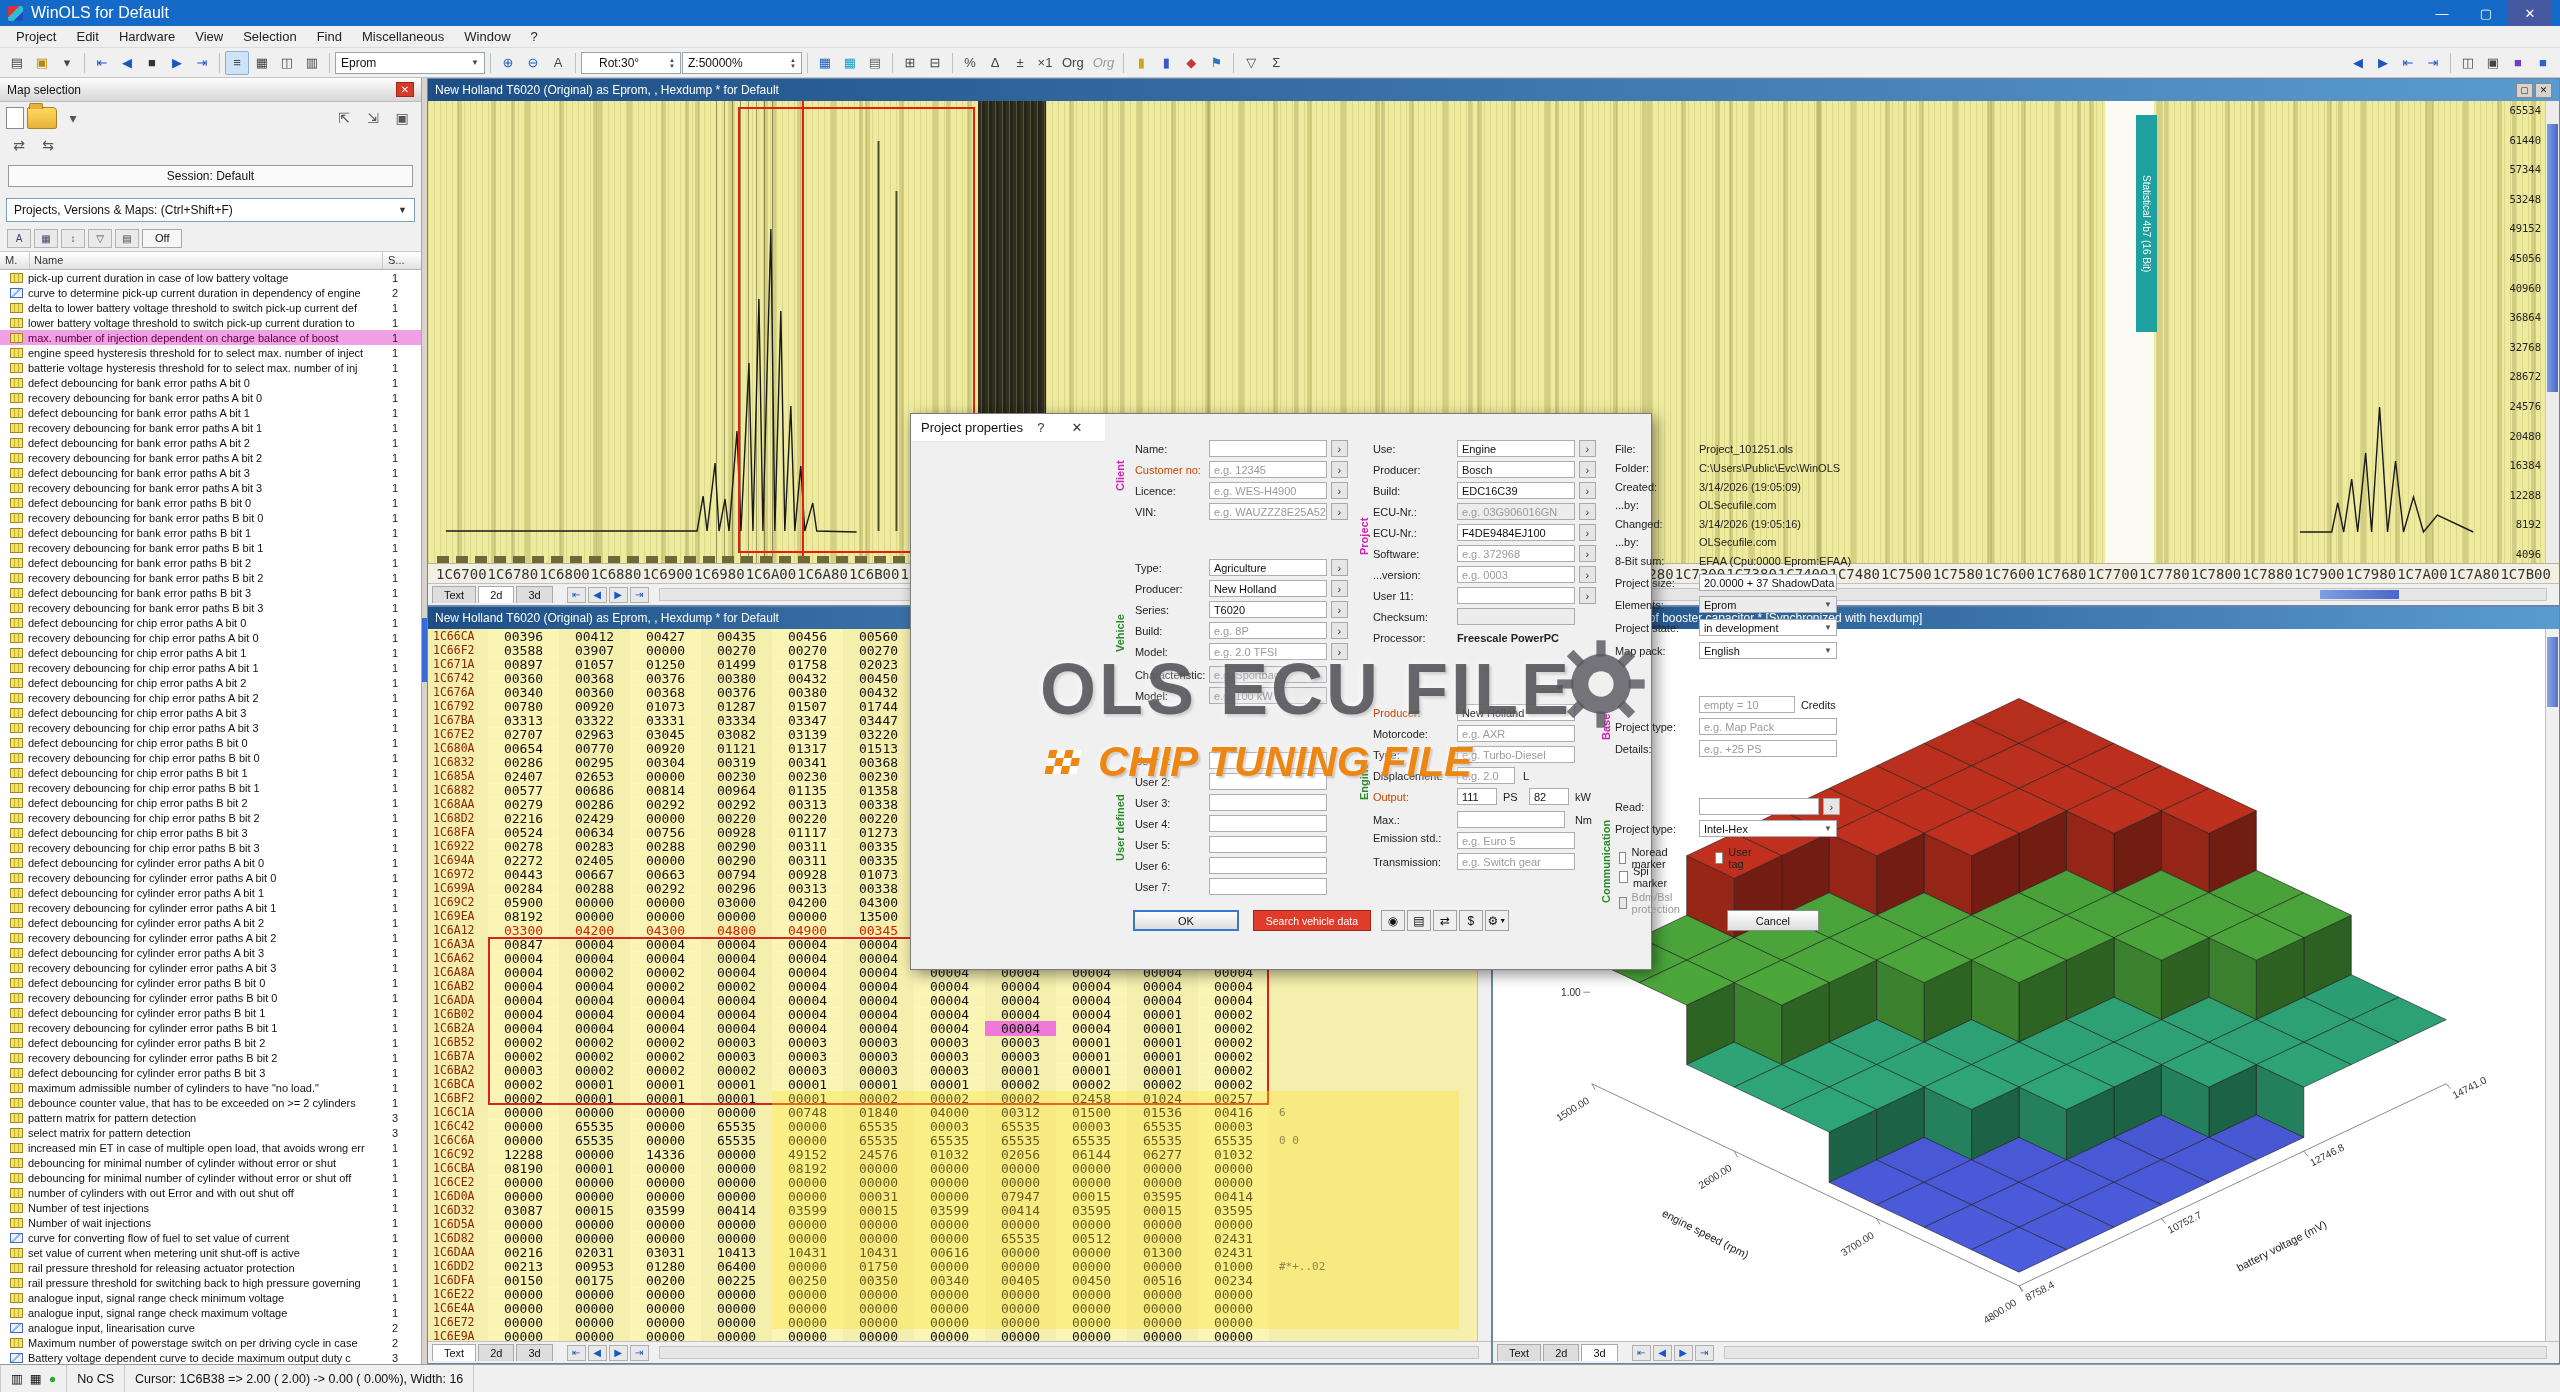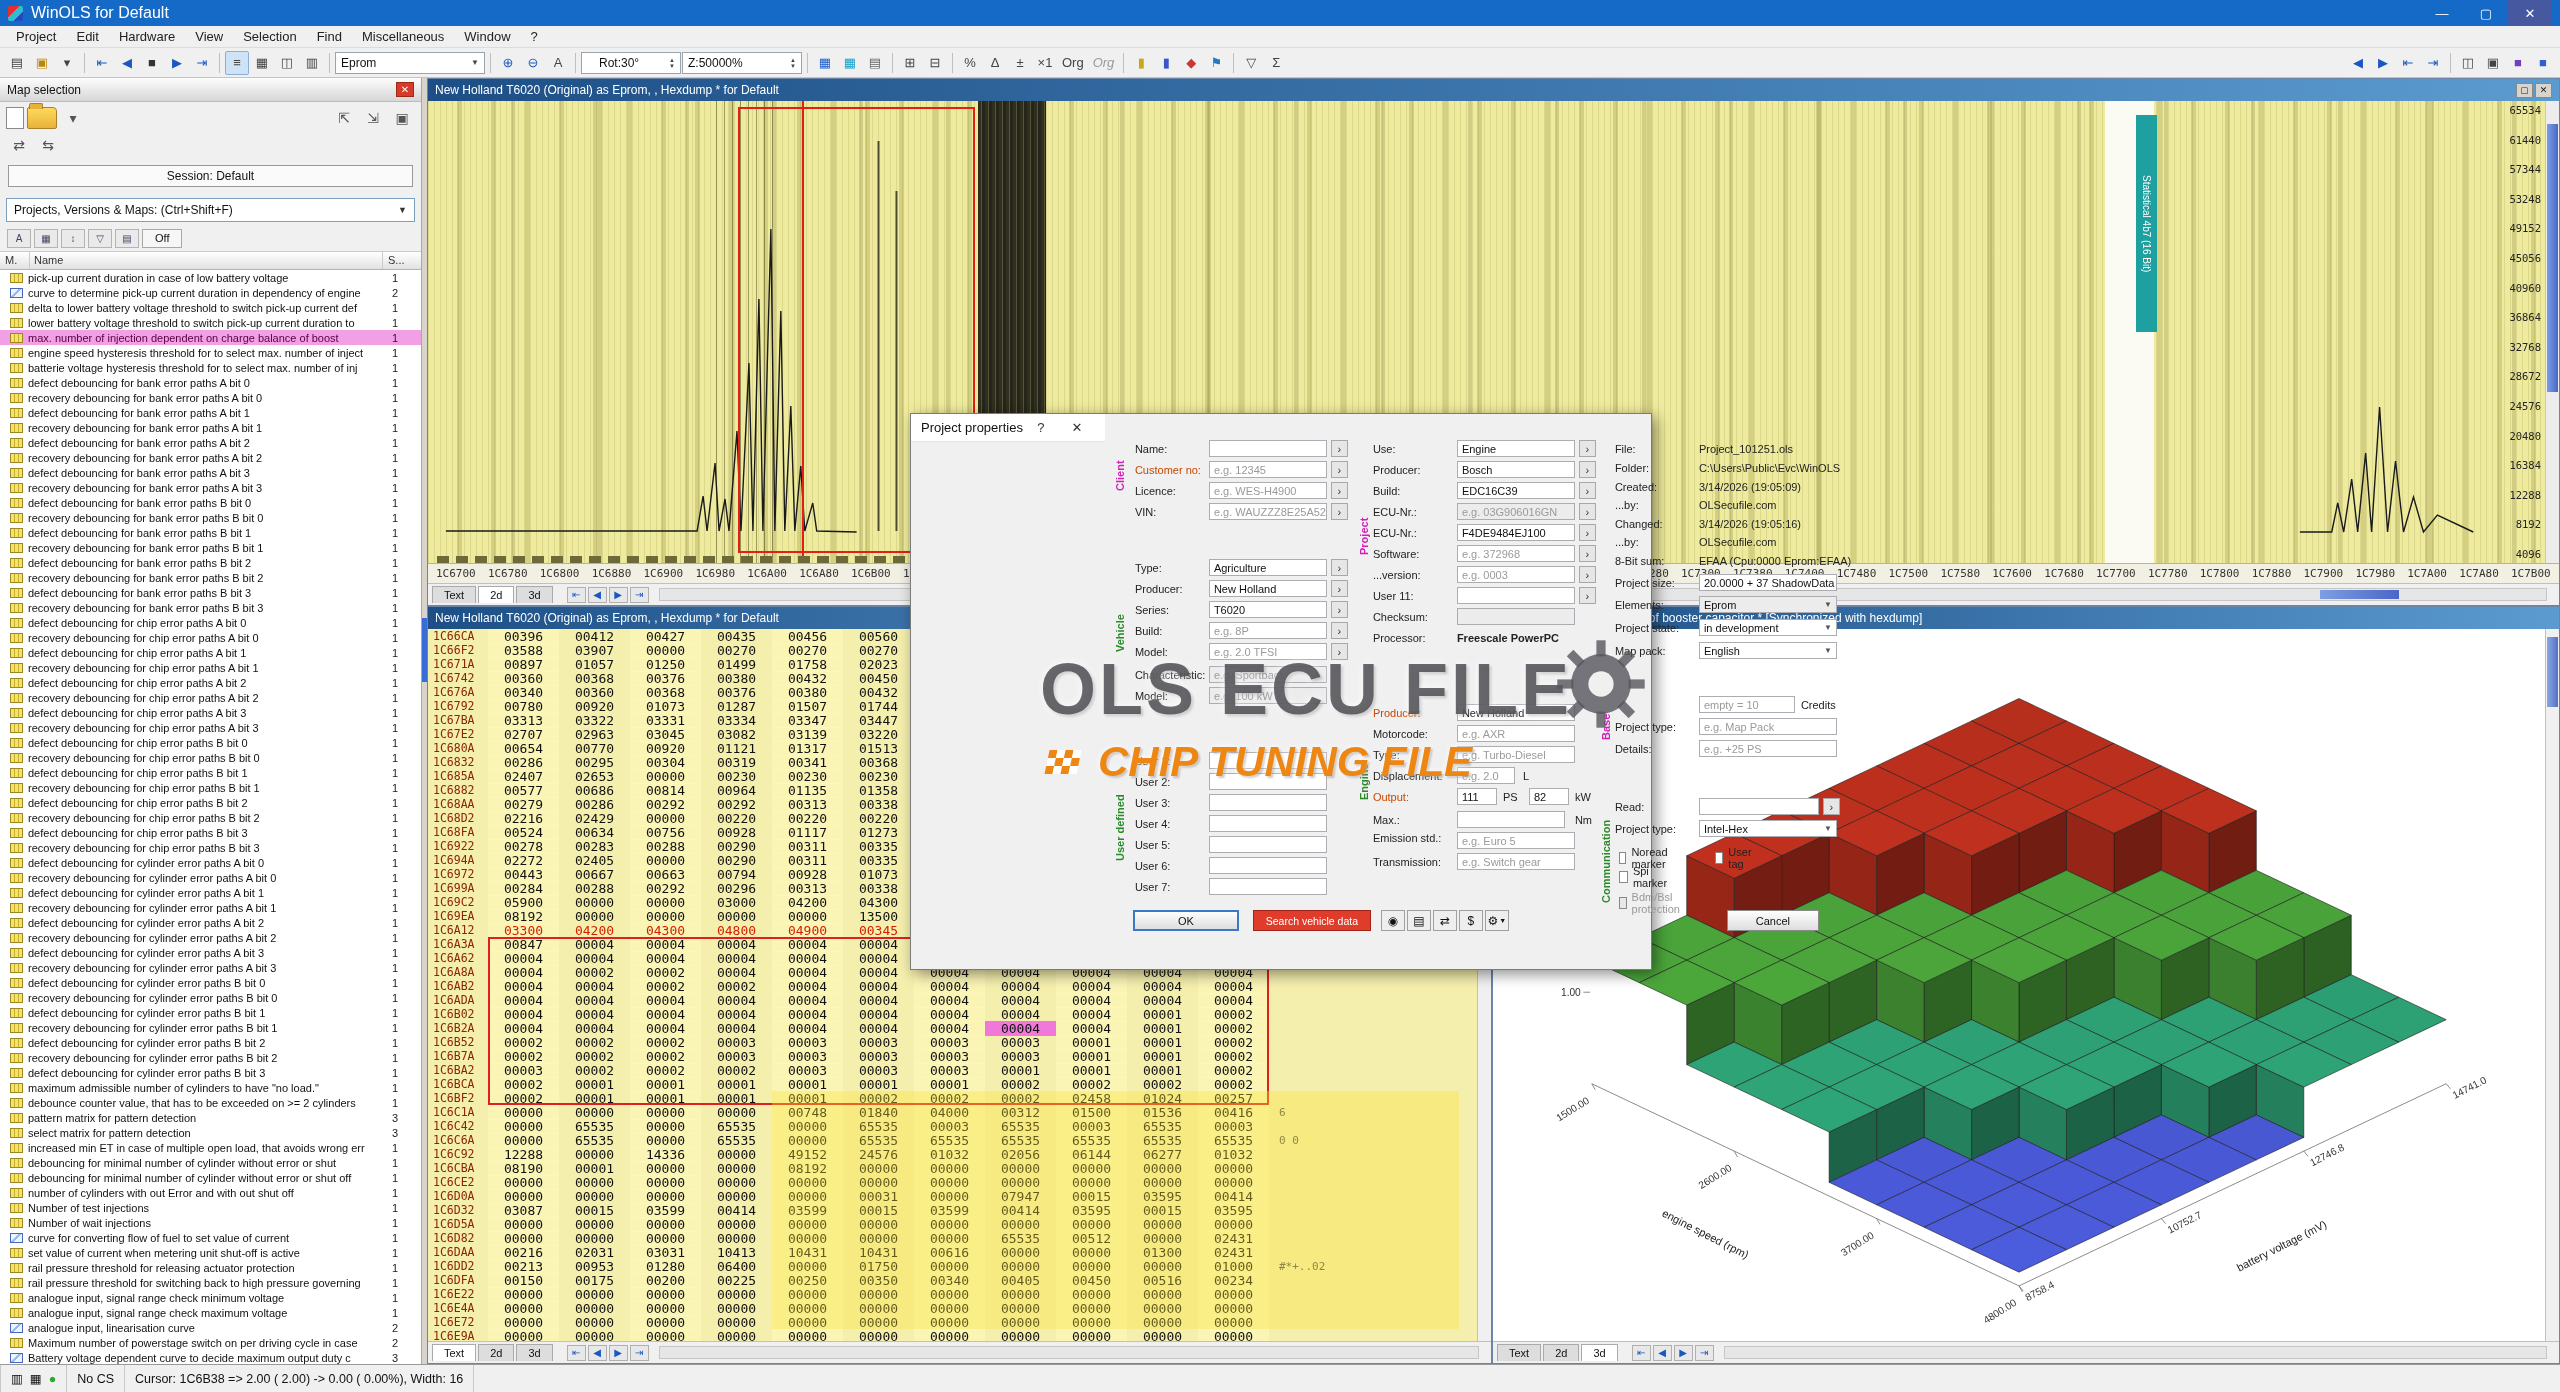--- a/index.html
+++ b/index.html
@@ -74,21 +74,21 @@
 .sel-rect{position:absolute;left:14.55%;width:11.1%;top:6px;bottom:10px;border:2px solid #e22015;}
 .red-line{position:absolute;left:17.55%;top:0;bottom:0;width:2px;background:#e22015;}
 .white-band{position:absolute;left:78.7%;width:2.3%;top:0;bottom:0;background:#fbfbf3;}
 .stat-ribbon{position:absolute;left:80.15%;width:1%;top:3%;height:47%;background:#1fa0a0;color:#fff;display:flex;align-items:center;justify-content:center;writing-mode:vertical-rl;font-size:10px;white-space:nowrap;}
 .density{position:absolute;bottom:0;left:.4%;width:23%;height:7px;background:repeating-linear-gradient(90deg,#6b6a38 0 12px,transparent 12px 19px);}
 .density2{position:absolute;bottom:0;left:25.8%;width:3.2%;height:7px;background:#4a4930;}
 .wavesvg{position:absolute;inset:0;width:100%;height:100%;}
 .vscale{position:absolute;right:18px;top:0;bottom:0;display:flex;flex-direction:column;justify-content:space-between;padding:3px 0;font-size:10.5px;color:#222;text-align:right;font-family:"DejaVu Sans Mono",monospace;}
 .vsb{position:absolute;right:0;top:0;bottom:0;width:14px;background:#ececec;border-left:1px solid #c8c8c8;}
 .vsb .thumb{position:absolute;top:5%;height:58%;left:1px;right:1px;background:linear-gradient(90deg,#7d9fe0,#4a66c8);}
-.addr-row{height:20px;background:#f2f0e2;border-top:1px solid #b8b498;display:flex;align-items:center;justify-content:space-between;padding:0 8px;font-size:11px;color:#333;font-family:"DejaVu Sans Mono",monospace;flex:none;overflow:hidden;}
+.addr-row{height:20px;background:#f2f0e2;border-top:1px solid #b8b498;display:flex;align-items:center;justify-content:space-between;padding:0 8px;font-size:14px;color:#333;font-family:"DejaVu Sans Mono",monospace;flex:none;overflow:hidden;}
 .mini-tabs{height:22px;background:#f0f0f0;display:flex;align-items:center;border-top:1px solid #c0c0c0;font-size:11px;padding:0 4px;gap:2px;flex:none;}
 .mt-tab{padding:2px 11px;border:1px solid #aaa;border-bottom:none;background:#ddd;}
 .mt-tab.active{background:#fff;}
 .mt-gap{width:10px;}
 .mt-nav{width:19px;height:16px;border:1px solid #b0b0b0;background:#e8e8e8;color:#1a58c0;font-size:10px;display:flex;align-items:center;justify-content:center;}
 .mt-track{flex:1;height:13px;margin:0 8px;background:#e6e6e6;border:1px solid #c6c6c6;position:relative;}
 .seg{position:absolute;top:1px;bottom:1px;}
 
 .bottom-row{flex:1;display:flex;min-height:0;}
 .win-hex{width:1065px;display:flex;flex-direction:column;border:1px solid #6b85a8;flex:none;min-width:0;}

